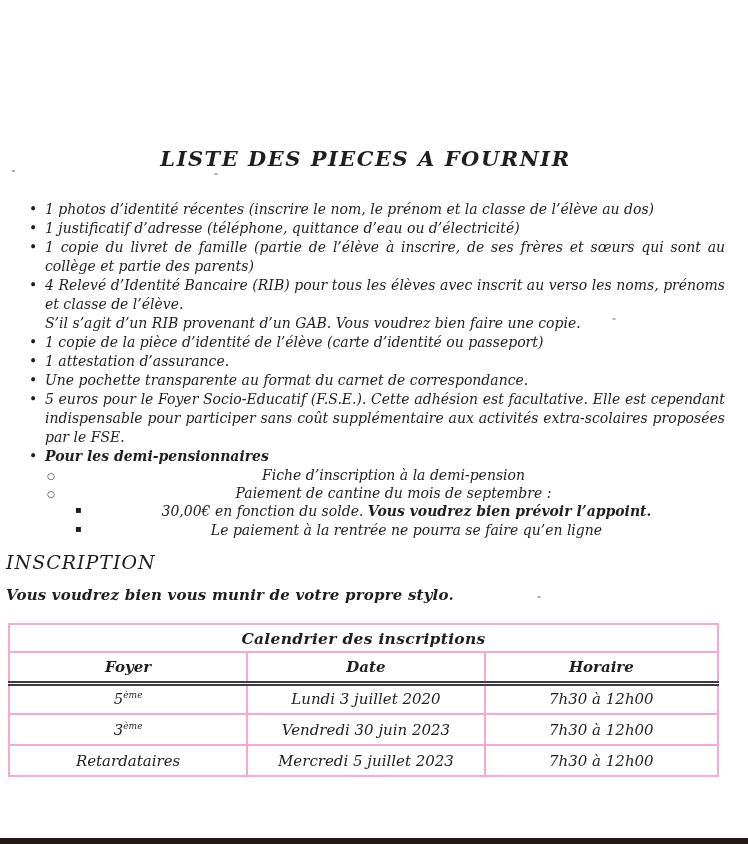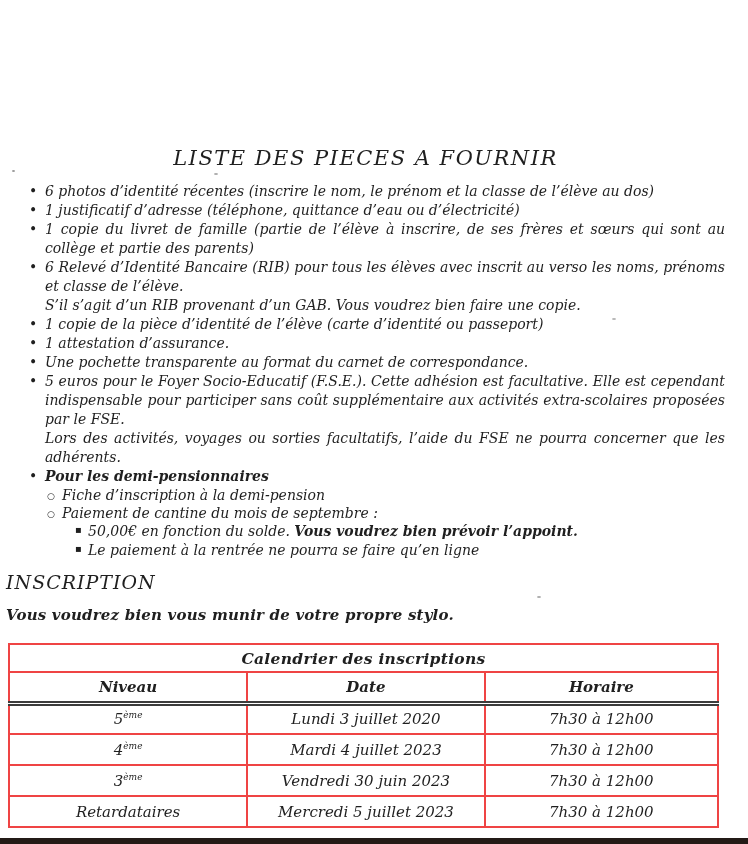--- a/index.html
+++ b/index.html
@@ -9,40 +9,40 @@
     color: #1f1f1f;
     font-family: "DejaVu Serif", serif;
     font-style: italic;
     overflow: hidden;
     position: relative;
   }
   .page { padding: 146px 23px 0 6px; position: relative; }
 
   .doc-title {
     font-size: 21px;
-    font-weight: normal;
+    font-weight: bold;
     text-align: center;
     letter-spacing: 1.5px;
-    margin-bottom: 12px;
+    margin-bottom: 29px;
   }
 
   
   .main-list { list-style: none; margin-left: 22px; font-size: 14px; line-height: 19px; }
   .main-list > li { position: relative; padding-left: 17px; text-align: justify; }
   .main-list > li::before {
     content: "\2022";
     position: absolute; left: 1px; top: 0;
     font-style: normal; font-size: 14px;
   }
   .main-list p { text-align: justify; }
   .bold-item > .li-head { font-weight: bold; }
 
   
   .sub-list { list-style: none; margin-left: 2px; font-weight: normal; line-height: 18px; }
-  .sub-list > li { position: relative; padding-left: 15px; text-align: left; }
+  .sub-list > li { position: relative; padding-left: 15px; text-align: center; }
   .sub-list > li::before {
     content: "\25CB";
     position: absolute; left: 0; top: 1px;
     font-style: normal; font-size: 9px;
   }
 
   
   .subsub-list { list-style: none; margin-left: 13px; line-height: 18.5px; }
   .subsub-list > li { position: relative; padding-left: 13px; }
   .subsub-list > li::before {
@@ -70,21 +70,21 @@
 
   
   .cal-table {
     width: 711px;
     margin-top: 19px;
     margin-left: 2px;
     border-collapse: collapse;
     border: 2px solid #3c3c3c;
     text-align: center;
   }
-  .cal-table td { border: 2px solid #ef4444; padding: 0 4px; }
+  .cal-table td { border: 2px solid #f9a8d4; padding: 0 4px; }
   .tcap {
     font-weight: bold;
     font-size: 15.5px;
     height: 28px;
     letter-spacing: 0.3px;
   }
   .thead td {
     font-weight: bold;
     font-size: 15px;
     height: 31px;
@@ -109,56 +109,55 @@
 </style>
 </head>
 <body>
 
 <div class="page">
 
   <h1 class="doc-title">LISTE DES PIECES A FOURNIR</h1>
 
   <ul class="main-list">
     <li>
-      <p>6 photos d’identité récentes (inscrire le nom, le prénom et la classe de l’élève au dos)</p>
+      <p>1 photos d’identité récentes (inscrire le nom, le prénom et la classe de l’élève au dos)</p>
     </li>
     <li>
       <p>1 justificatif d’adresse (téléphone, quittance d’eau ou d’électricité)</p>
     </li>
     <li>
       <p>1 copie du livret de famille (partie de l’élève à inscrire, de ses frères et sœurs qui sont au collège et partie des parents)</p>
     </li>
     <li>
-      <p>6 Relevé d’Identité Bancaire (RIB) pour tous les élèves avec inscrit au verso les noms, prénoms et classe de l’élève.</p>
+      <p>4 Relevé d’Identité Bancaire (RIB) pour tous les élèves avec inscrit au verso les noms, prénoms et classe de l’élève.</p>
       <p>S’il s’agit d’un RIB provenant d’un GAB. Vous voudrez bien faire une copie.</p>
     </li>
     <li>
       <p>1 copie de la pièce d’identité de l’élève (carte d’identité ou passeport)</p>
     </li>
     <li>
       <p>1 attestation d’assurance.</p>
     </li>
     <li>
       <p>Une pochette transparente au format du carnet de correspondance.</p>
     </li>
     <li>
       <p>5 euros pour le Foyer Socio-Educatif (F.S.E.). Cette adhésion est facultative. Elle est cependant indispensable pour participer sans coût supplémentaire aux activités extra-scolaires proposées par le FSE.</p>
-      <p>Lors des activités, voyages ou sorties facultatifs, l’aide du FSE ne pourra concerner que les adhérents.</p>
     </li>
     <li class="bold-item">
       <span class="li-head">Pour les demi-pensionnaires</span>
       <ul class="sub-list">
         <li>
           <span>Fiche d’inscription à la demi-pension</span>
         </li>
         <li>
           <span>Paiement de cantine du mois de septembre :</span>
           <ul class="subsub-list">
             <li>
-              <span>50,00€ en fonction du solde. </span><span class="b">Vous voudrez bien prévoir l’appoint.</span>
+              <span>30,00€ en fonction du solde. </span><span class="b">Vous voudrez bien prévoir l’appoint.</span>
             </li>
             <li>
               <span>Le paiement à la rentrée ne pourra se faire qu’en ligne</span>
             </li>
           </ul>
         </li>
       </ul>
     </li>
   </ul>
 
@@ -170,32 +169,27 @@
     <colgroup>
       <col style="width:33.6%">
       <col style="width:33.5%">
       <col style="width:32.9%">
     </colgroup>
     <tbody>
       <tr>
         <td colspan="3" class="tcap">Calendrier des inscriptions</td>
       </tr>
       <tr class="thead">
-        <td>Niveau</td>
+        <td>Foyer</td>
         <td>Date</td>
         <td>Horaire</td>
       </tr>
       <tr class="trow">
         <td class="niveau-cell"><span>5</span><sup>ème</sup></td>
         <td>Lundi 3 juillet 2020</td>
-        <td>7h30 à 12h00</td>
-      </tr>
-      <tr class="trow">
-        <td class="niveau-cell"><span>4</span><sup>ème</sup></td>
-        <td>Mardi 4 juillet 2023</td>
         <td>7h30 à 12h00</td>
       </tr>
       <tr class="trow">
         <td class="niveau-cell"><span>3</span><sup>ème</sup></td>
         <td>Vendredi 30 juin 2023</td>
         <td>7h30 à 12h00</td>
       </tr>
       <tr class="trow">
         <td class="niveau-cell"><span>Retardataires</span><sup></sup></td>
         <td>Mercredi 5 juillet 2023</td>

